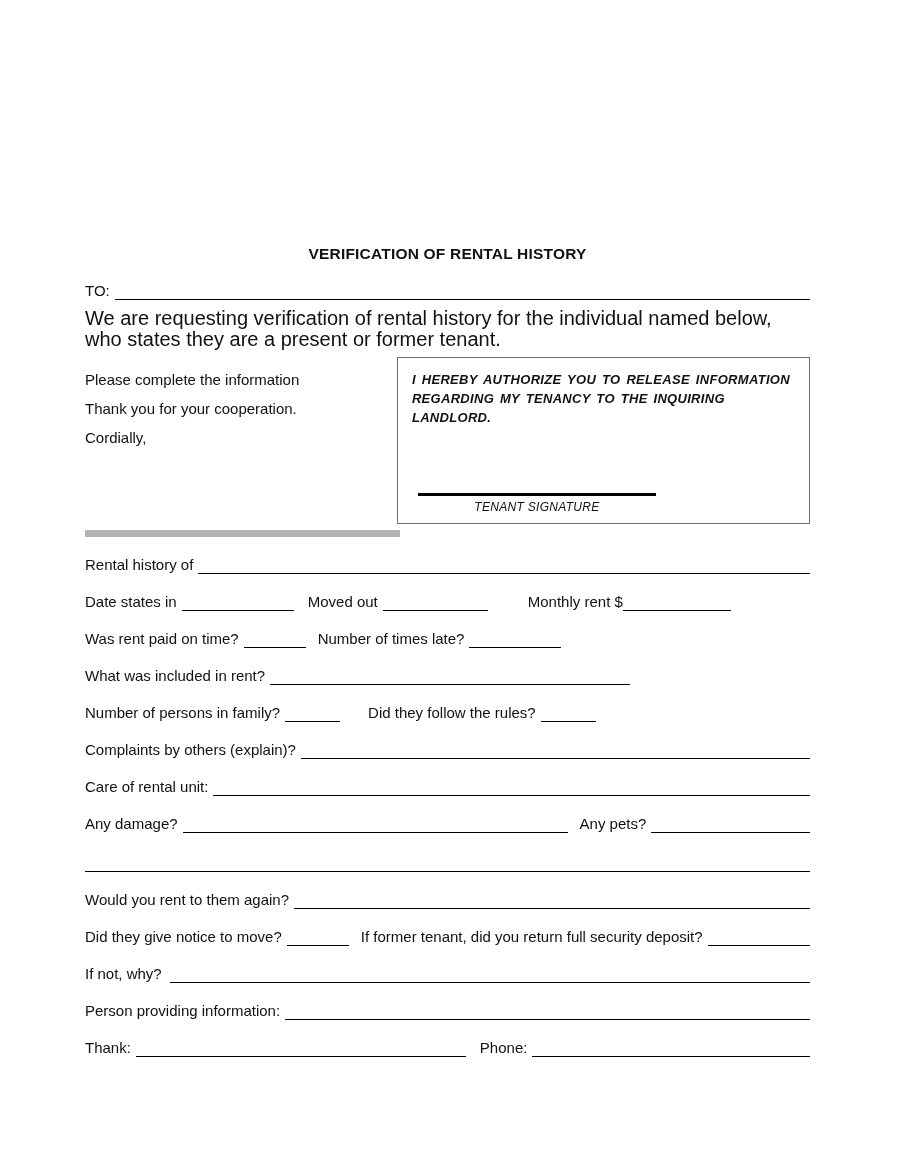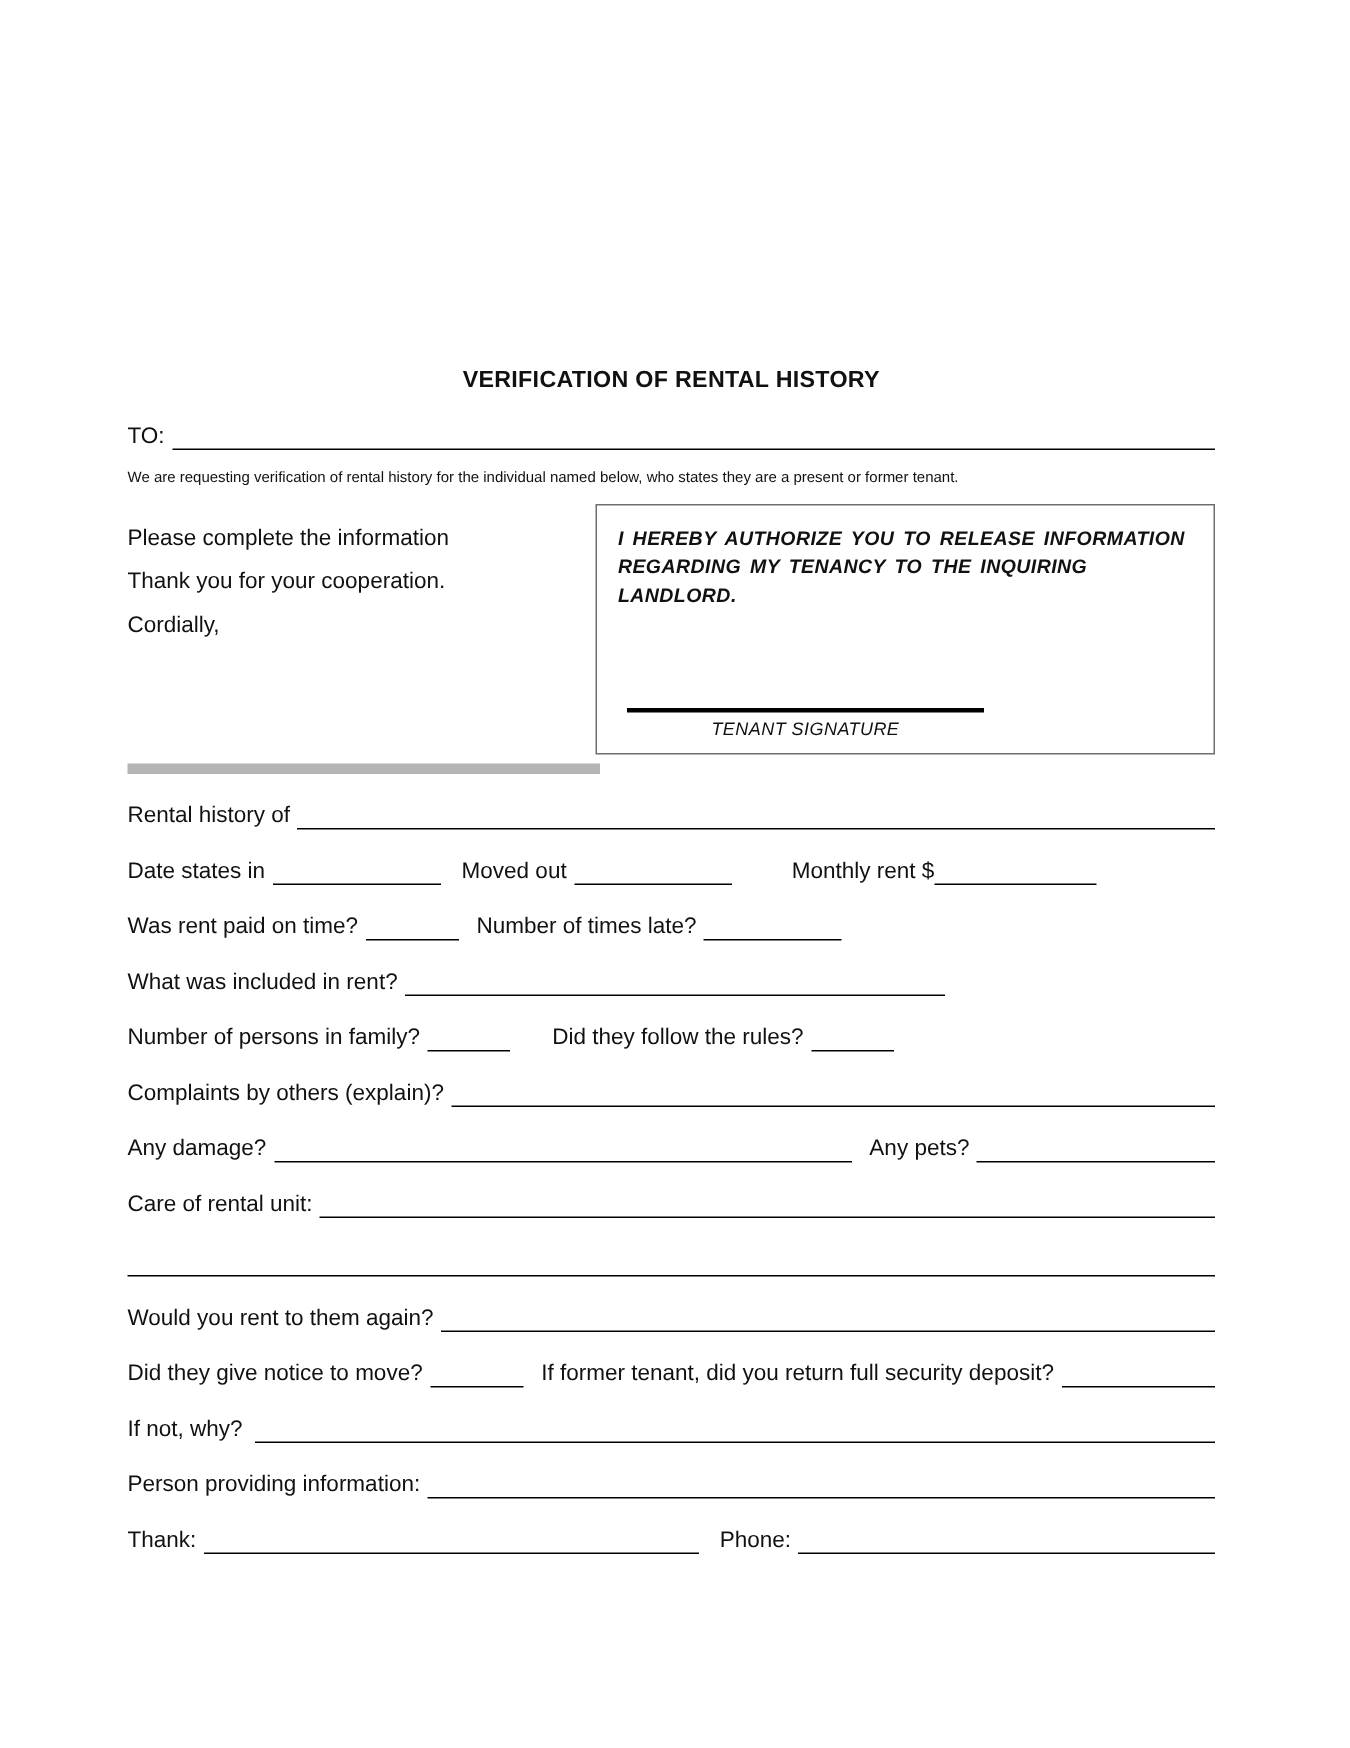--- a/index.html
+++ b/index.html
@@ -11,21 +11,21 @@
   .page{width:900px;height:1165px;box-sizing:border-box;padding:244px 90px 0 85px;}
   .doc-title{
     text-align:center;font-weight:bold;font-size:15.5px;line-height:19px;margin:0;
     letter-spacing:.2px;
   }
   .row{display:flex;align-items:flex-end;font-size:15px;line-height:19px;margin-top:18px;}
   .lbl{white-space:pre;}
   .blank{border-bottom:1px solid #000;height:16px;margin-left:5px;}
   .fill{flex:1;}
   .suffix{margin-left:2px;}
-  .intro{font-size:10px;line-height:21px;margin-top:8px;max-width:732px;}
+  .intro{font-size:20px;line-height:21px;margin-top:8px;max-width:732px;}
   .middle{display:flex;margin-top:7px;align-items:flex-start;}
   .left-col{width:320px;box-sizing:border-box;padding-top:13px;font-size:15px;line-height:19px;}
   .left-col .para{margin-top:10px;}
   .fax-row{display:flex;align-items:flex-end;}
   .auth-box{
     width:423px;height:167px;box-sizing:border-box;border:1px solid #6e6e6e;
     padding:12px 14px 8px 14px;display:flex;flex-direction:column;justify-content:space-between;
   }
   .auth-text{
     font-size:13px;font-weight:bold;font-style:italic;line-height:19px;
@@ -117,28 +117,28 @@
     <span class="lbl gap28">Did they follow the rules?</span>
     <span class="blank w55"></span>
   </div>
 
   <div class="row">
     <span class="lbl">Complaints by others (explain)?</span>
     <span class="blank fill"></span>
   </div>
 
   <div class="row">
-    <span class="lbl">Any damage?</span>
-    <span class="blank w385"></span>
-    <span class="lbl gap12">Any pets?</span>
+    <span class="lbl">Care of rental unit:</span>
     <span class="blank fill"></span>
   </div>
 
   <div class="row">
-    <span class="lbl">Care of rental unit:</span>
+    <span class="lbl">Any damage?</span>
+    <span class="blank w385"></span>
+    <span class="lbl gap12">Any pets?</span>
     <span class="blank fill"></span>
   </div>
 
 
   <div class="row blank-only">
     <span class="blank fill" style="margin-left:0;"></span>
   </div>
 
   <div class="row">
     <span class="lbl">Would you rent to them again?</span>

